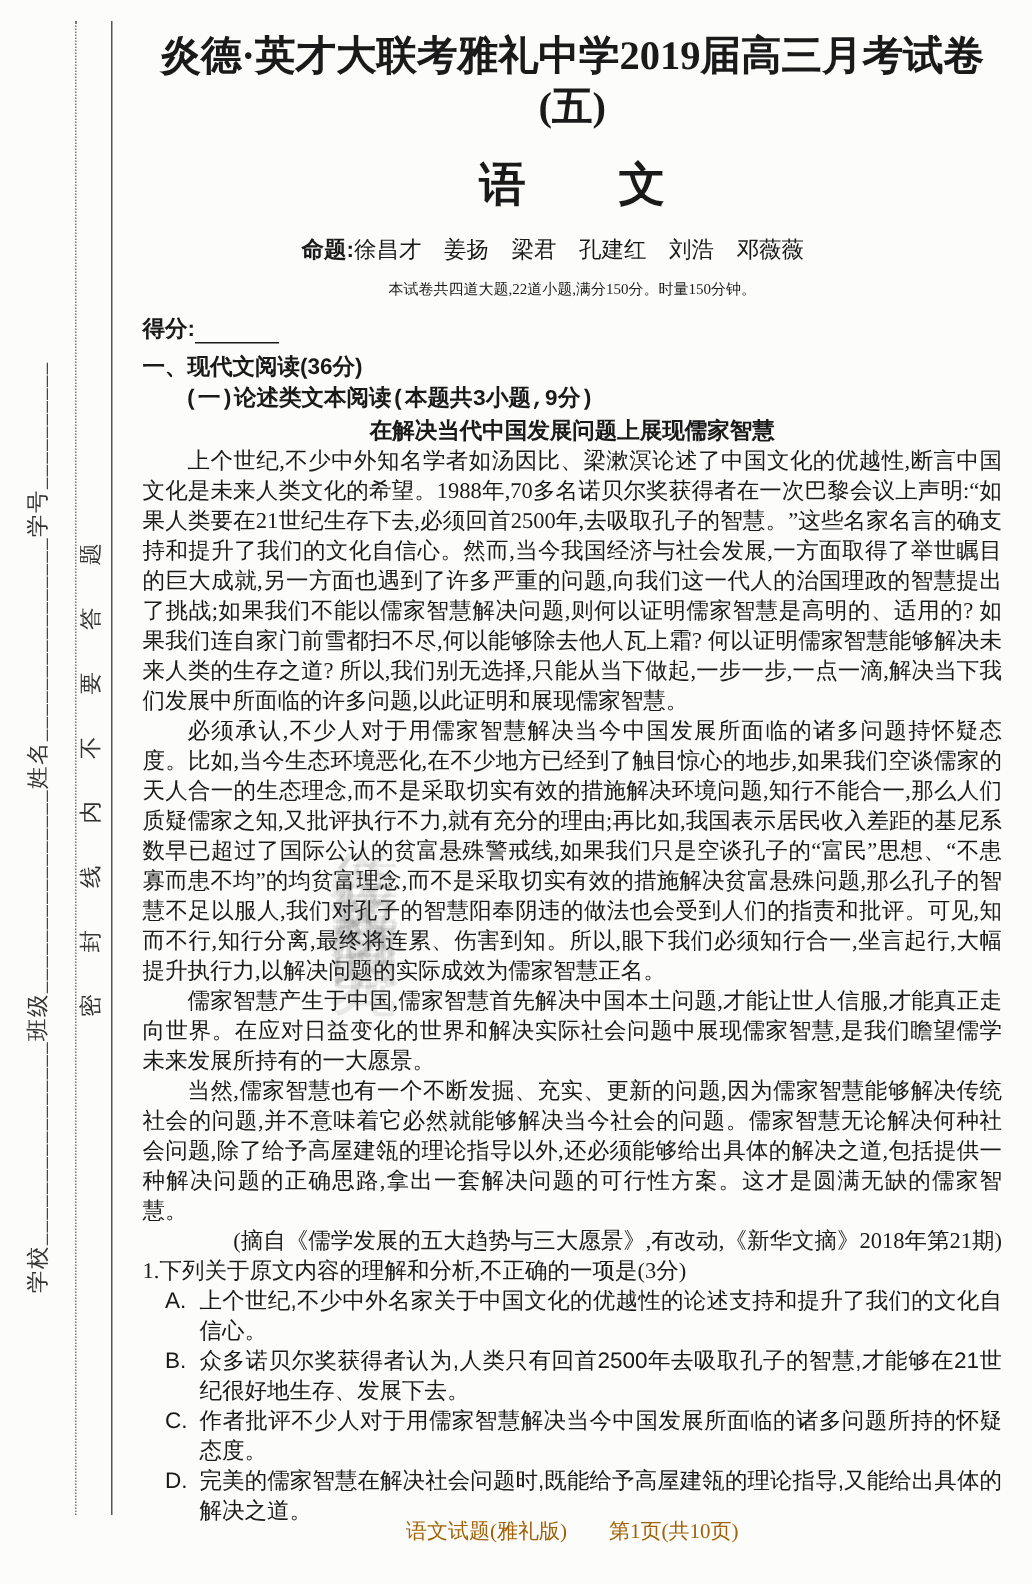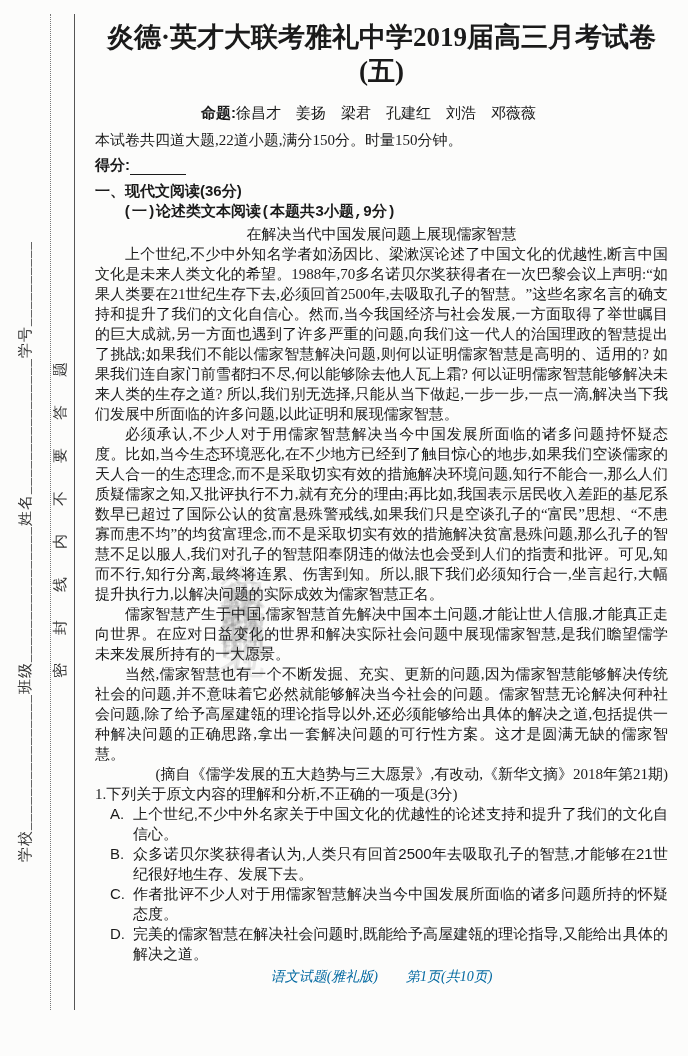--- a/index.html
+++ b/index.html
@@ -37,70 +37,71 @@
   .header-title {
     text-align:center; font-size:27px; font-weight:bold; line-height:34px;
     font-family:"Liberation Serif", serif;
   }
   .subject-title {
     text-align:center; font-size:31px; font-weight:bold; line-height:38px;
     margin-top:16px; font-family:"Liberation Sans", sans-serif;
   }
   .staff-block { margin-top:14px; margin-left:106px; font-size:15px; line-height:21px; }
   .staff-row .staff-label { font-weight:bold; font-family:"Liberation Sans", sans-serif; }
-  .exam-info { margin-top:6px; font-size:15px; line-height:20px; }
+  .exam-info { margin-top:6px; text-align:center; font-size:10px; line-height:20px; }
   .score-row { margin-top:6px; height:24px; padding-right:4px; }
   .score-label { font-weight:bold; font-size:15px; font-family:"Liberation Sans", sans-serif; }
   .score-blank { display:inline-block; width:56px; border-bottom:1px solid #1a1a1a; height:16px; vertical-align:bottom; }
   .sec-heading {
     font-size:15px; font-weight:bold; line-height:22px;
     font-family:"Liberation Sans", sans-serif;
   }
   .sec-subheading {
     font-size:15px; font-weight:bold; line-height:22px; padding-left:28px;
     font-family:Liberation Mono, monospace;
   }
   .instruction { font-size:15px; line-height:20px; padding-left:28px; }
   .passage-title {
-    text-align:center; font-size:15px; font-weight:normal; line-height:20px;
+    text-align:center; font-size:15px; font-weight:bold; line-height:20px;
     font-family:"Liberation Sans", sans-serif;
   }
   .passage p {
     font-size:15px; line-height:20px; text-align:justify;
     text-indent:2em; word-break:break-all;
   }
   .source-line { font-size:15px; line-height:20px; text-align:right; }
   .q-stem { font-size:15px; line-height:20px; }
   .option {
     position:relative; padding-left:38px; font-size:15px; line-height:20px;
     text-align:justify; word-break:break-all;
     font-family:"Liberation Sans", sans-serif;
   }
   .opt-label { position:absolute; left:15px; top:0; }
   .page-footer {
-    position:absolute; left:95px; width:573px; top:968px;
-    text-align:center; font-size:14px; color:#0369a1;font-style:italic;
+    position:absolute; left:95px; width:573px; top:1012px;
+    text-align:center; font-size:14px; color:#a16207;
   }
 </style>
 </head>
 <body>
 
 <div class="page">
 
   <div class="v-text student-fields">学校________________班级________________姓名________________学号__________</div>
   <div class="seal-dotted-line"></div>
   <div class="v-text seal-notice">密封线内不要答题</div>
   <div class="seal-solid-line"></div>
 
   <div class="watermark">炎德文化版权所有翻印必究</div>
 
   <div class="content">
 
     <div class="header-title">炎德·英才大联考雅礼中学2019届高三月考试卷(五)</div>
 
+    <div class="subject-title">语　　文</div>
 
     <div class="staff-block">
       <div class="staff-row">
         <span class="staff-label">命题:</span><span>徐昌才　姜扬　梁君　孔建红　刘浩　邓薇薇</span>
       </div>
     </div>
 
     <div class="exam-info">本试卷共四道大题,22道小题,满分150分。时量150分钟。</div>
 
     <div class="score-row">

